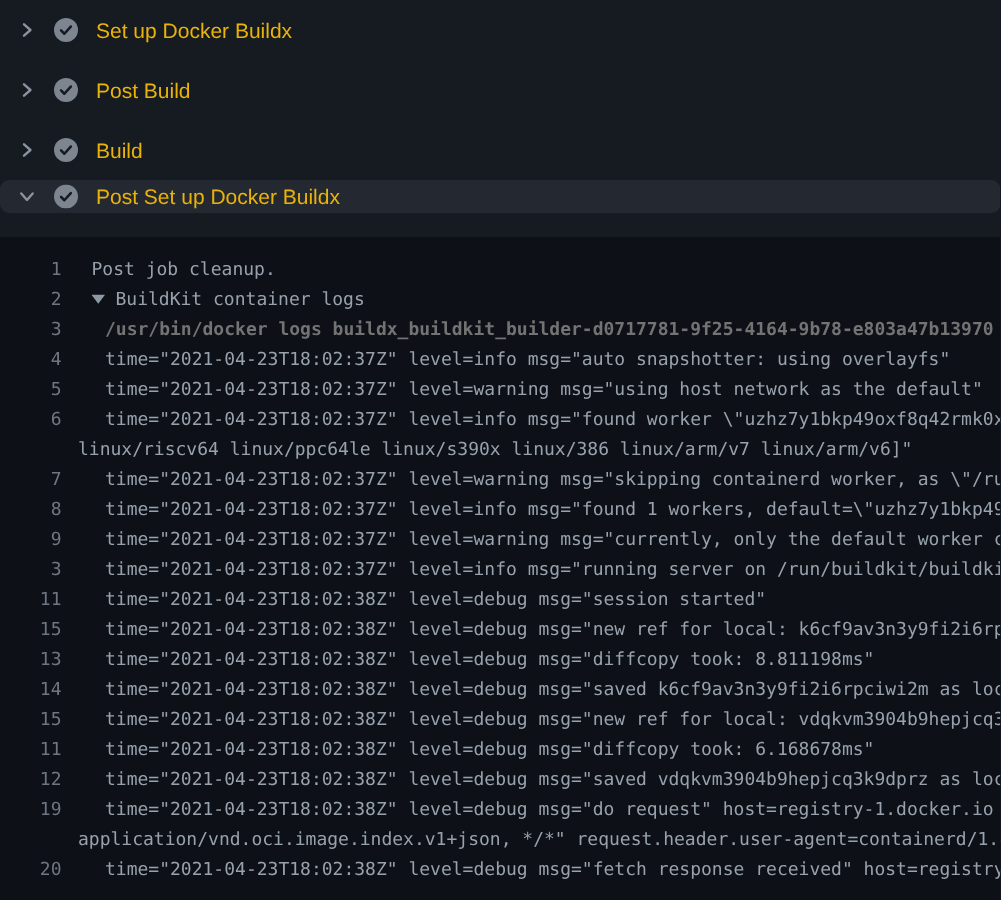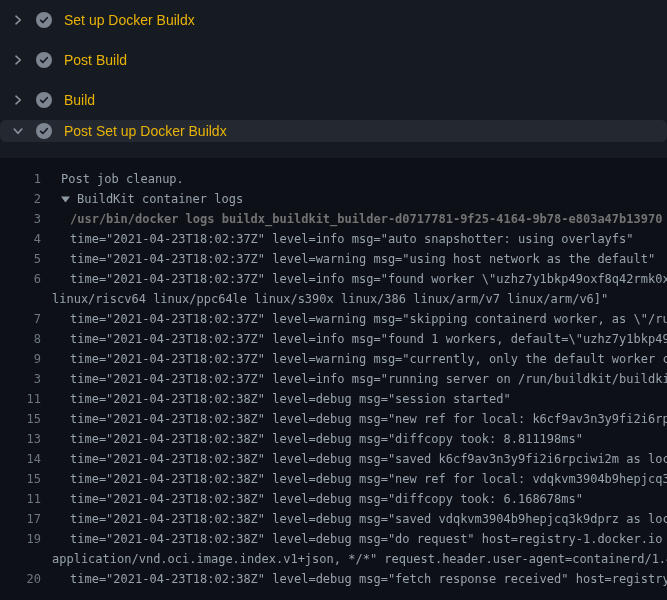--- a/index.html
+++ b/index.html
@@ -242,21 +242,21 @@
 
   <div class="lrow k-log">
     <span class="lnum">11</span>
     <span class="lbody">
       
       <span class="ltxt">time="2021-04-23T18:02:38Z" level=debug msg="diffcopy took: 6.168678ms"</span>
     </span>
   </div>
 
   <div class="lrow k-log">
-    <span class="lnum">17</span>
+    <span class="lnum">12</span>
     <span class="lbody">
       
       <span class="ltxt">time="2021-04-23T18:02:38Z" level=debug msg="saved vdqkvm3904b9hepjcq3k9dprz as local.sharedKey:dockerfile"</span>
     </span>
   </div>
 
 
   <div class="lrow k-log">
     <span class="lnum">19</span>
     <span class="lbody">

